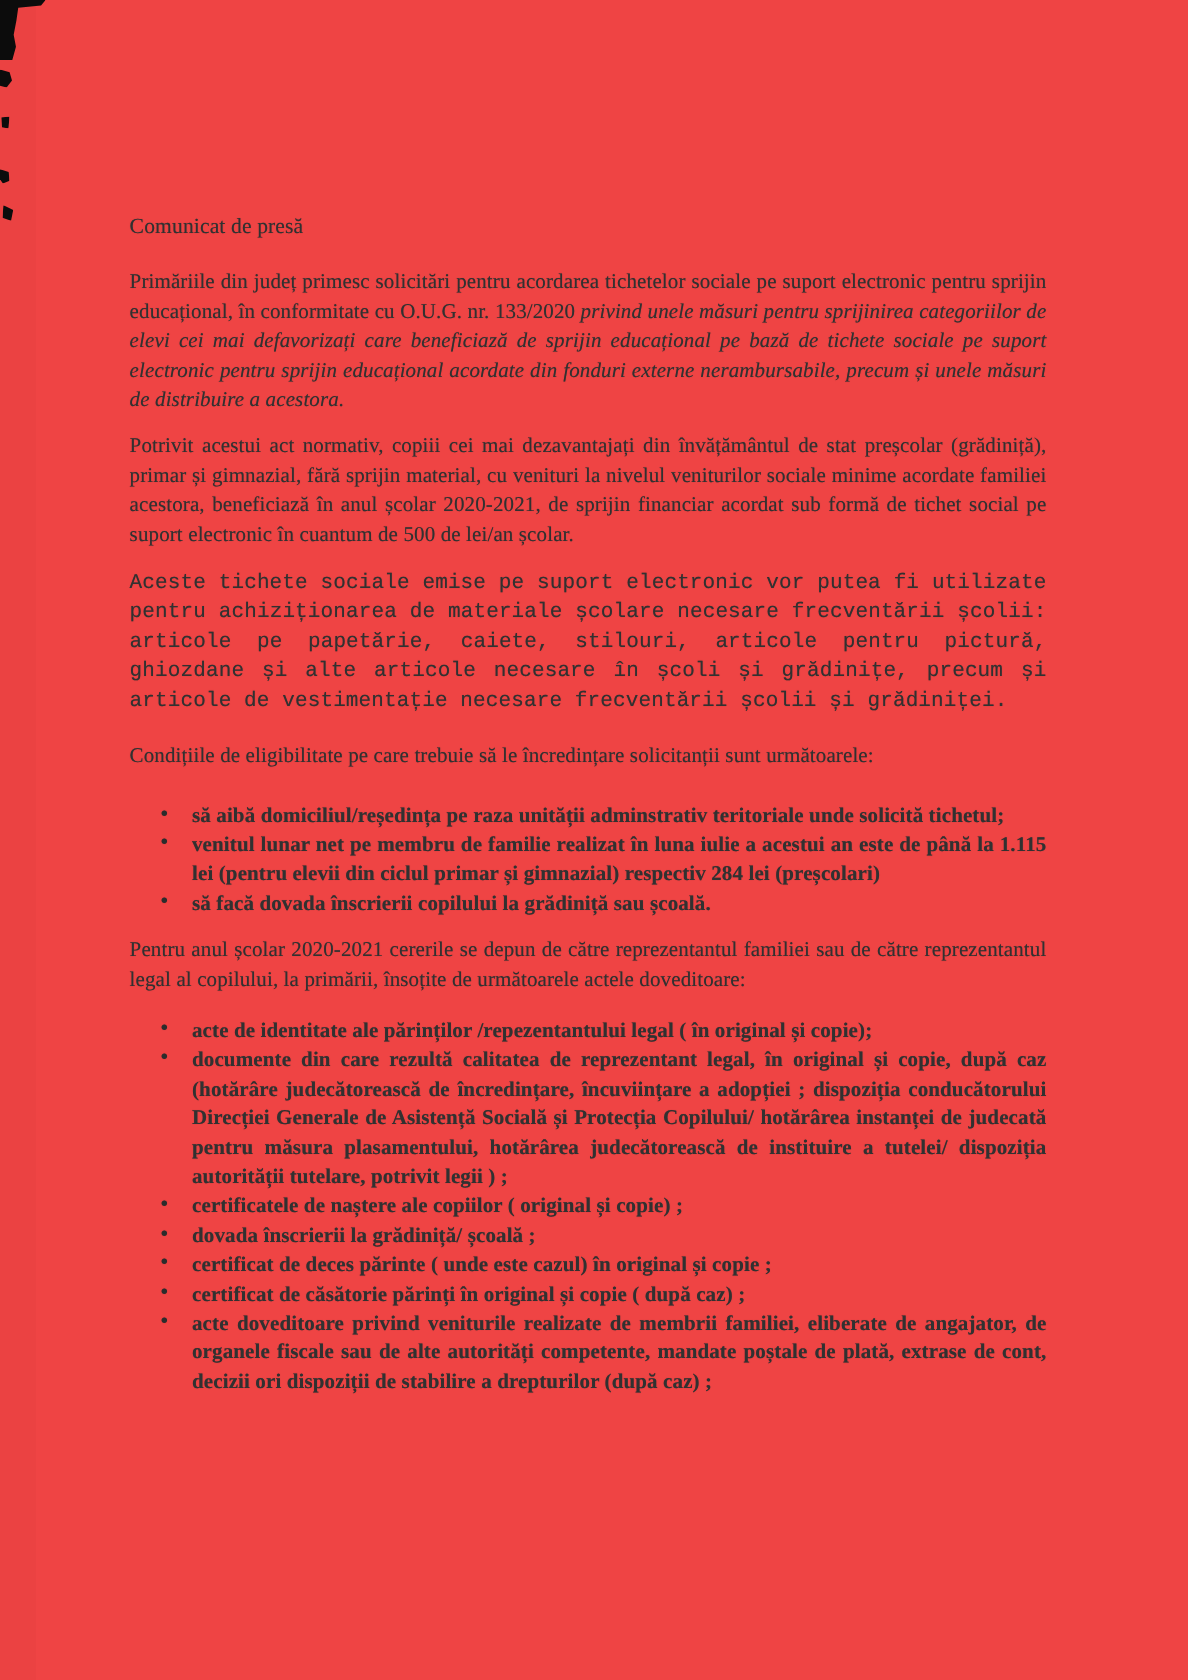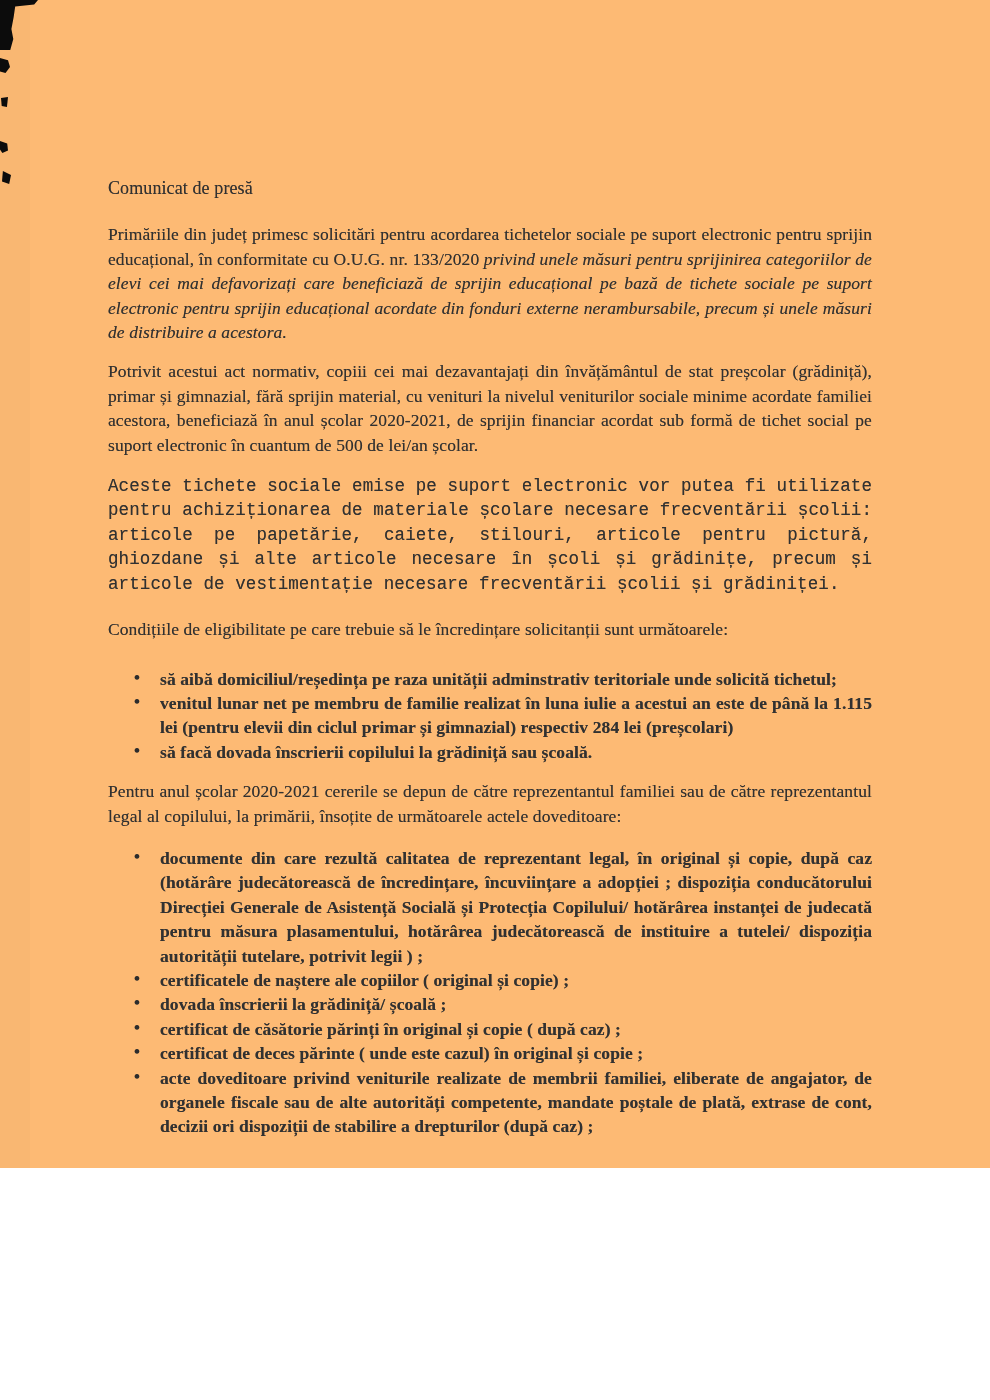--- a/index.html
+++ b/index.html
@@ -4,22 +4,22 @@
 <title>Comunicat de presă</title>
 <style>
   html, body {
     margin: 0;
     padding: 0;
     background: #ffffff;
   }
   .page {
     position: relative;
     width: 990px;
-    height: 1168px;
-    background: #fdba74;
+    height: 1400px;
+    background: #ef4444;
     overflow: hidden;
     font-family: "Liberation Serif", "DejaVu Serif", serif;
     color: #313131;
   }
   
   .page::before {
     content: "";
     position: absolute;
     left: 0; top: 0;
     width: 30px; height: 100%;
@@ -114,22 +114,23 @@
 
     <ul class="doc-list list-conditions">
       <li>să aibă domiciliul/reședința pe raza unității adminstrativ teritoriale unde solicită tichetul;</li>
       <li>venitul lunar net pe membru de familie realizat în luna iulie a acestui an este de până la 1.115 lei (pentru elevii din ciclul primar și gimnazial) respectiv 284 lei (preșcolari)</li>
       <li>să facă dovada înscrierii copilului la grădiniță sau școală.</li>
     </ul>
 
     <p class="para para-apply-intro">Pentru anul școlar 2020-2021 cererile se depun de către reprezentantul familiei sau de către reprezentantul legal al copilului, la primării, însoțite de următoarele actele doveditoare:</p>
 
     <ul class="doc-list list-documents">
+      <li>acte de identitate ale părinților /repezentantului legal ( în original și copie);</li>
       <li>documente din care rezultă calitatea de reprezentant legal, în original și copie, după caz (hotărâre judecătorească de încredințare, încuviințare a adopției ; dispoziția conducătorului Direcției Generale de Asistență Socială și Protecția Copilului/ hotărârea instanței de judecată pentru măsura plasamentului, hotărârea judecătorească  de instituire a tutelei/ dispoziția autorității tutelare, potrivit legii ) ;</li>
       <li>certificatele de naștere ale copiilor ( original și copie) ;</li>
       <li>dovada înscrierii la grădiniță/ școală ;</li>
+      <li>certificat de deces părinte ( unde este cazul) în original și copie ;</li>
       <li>certificat de căsătorie părinți în original și copie ( după caz) ;</li>
-      <li>certificat de deces părinte ( unde este cazul) în original și copie ;</li>
       <li>acte doveditoare privind veniturile realizate de membrii familiei, eliberate de angajator, de organele fiscale sau de alte autorități competente, mandate poștale de plată, extrase de cont, decizii ori dispoziții de stabilire a drepturilor (după caz) ;</li>
     </ul>
 
   </div>
 </div>
 
 </body></html>

